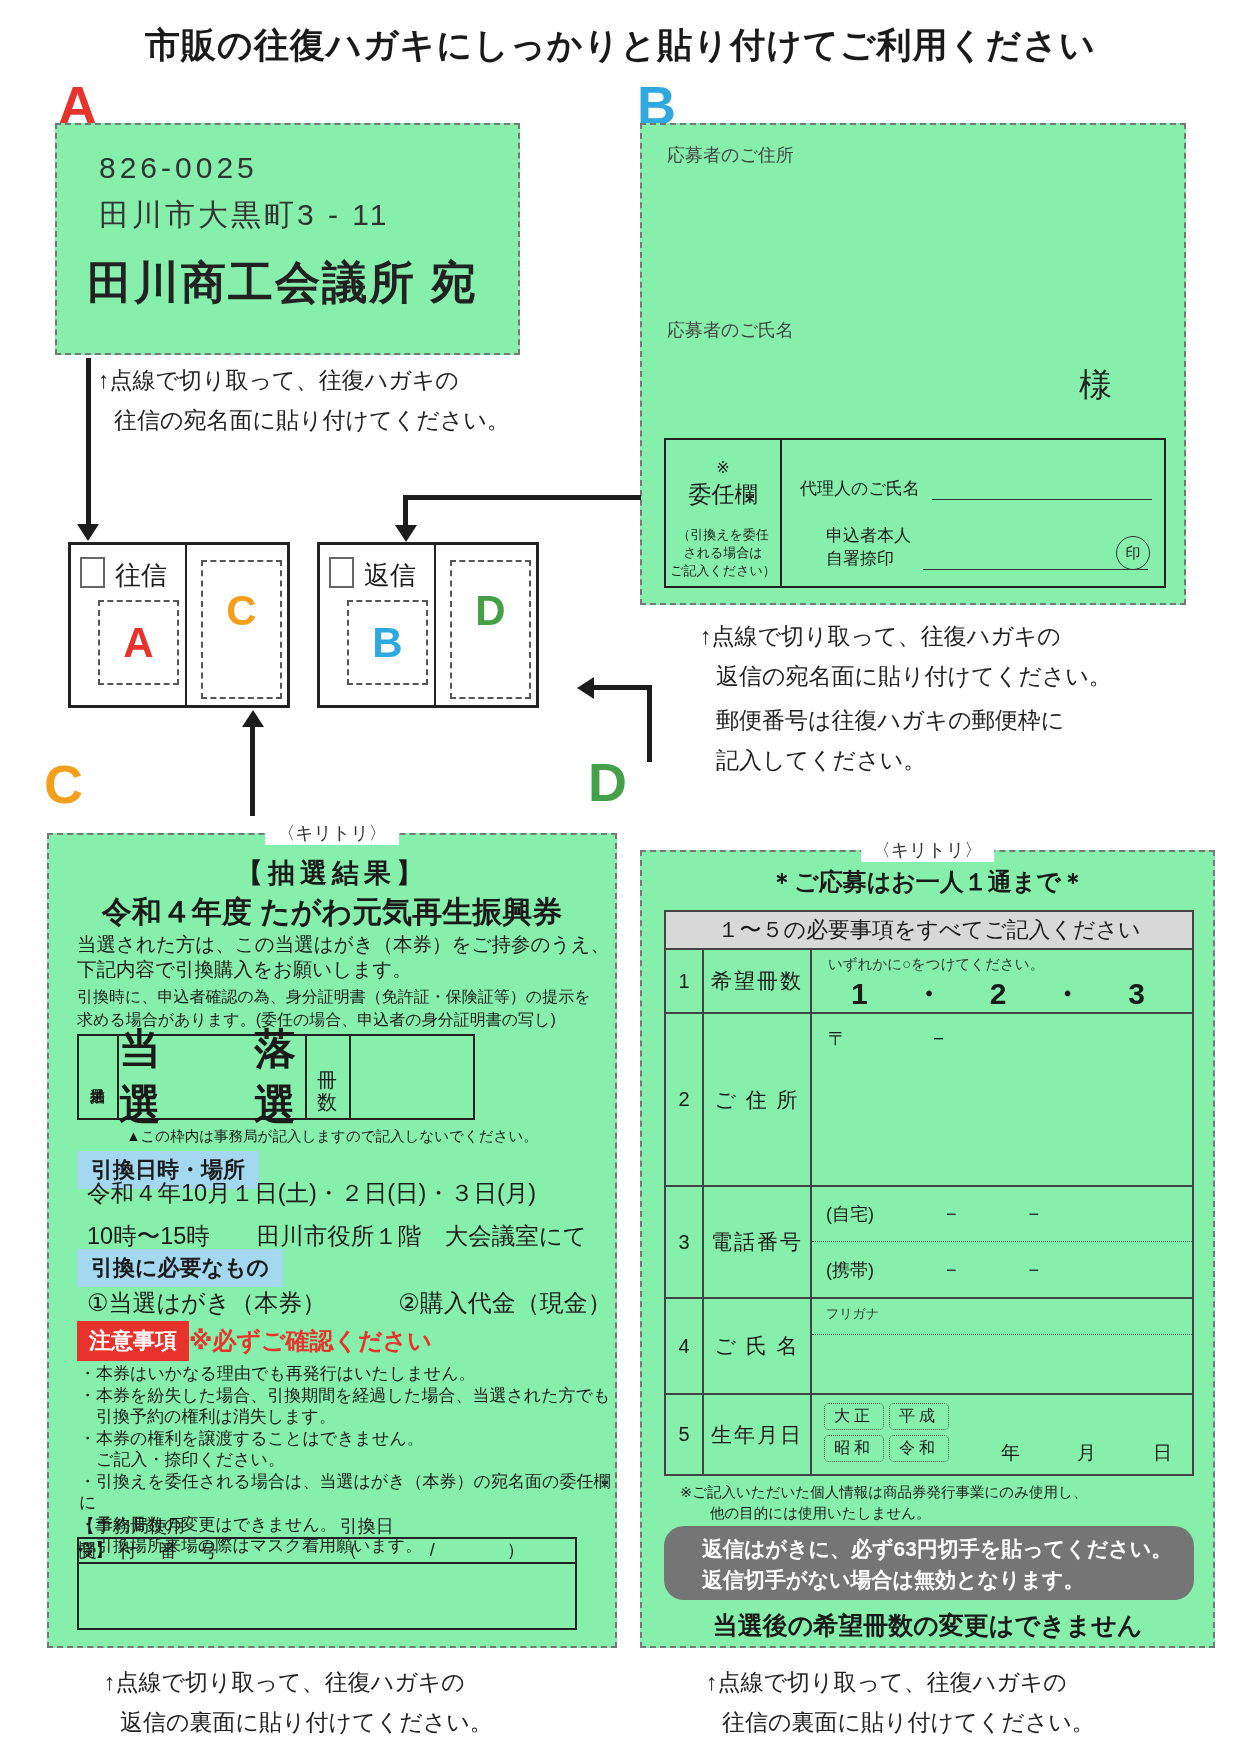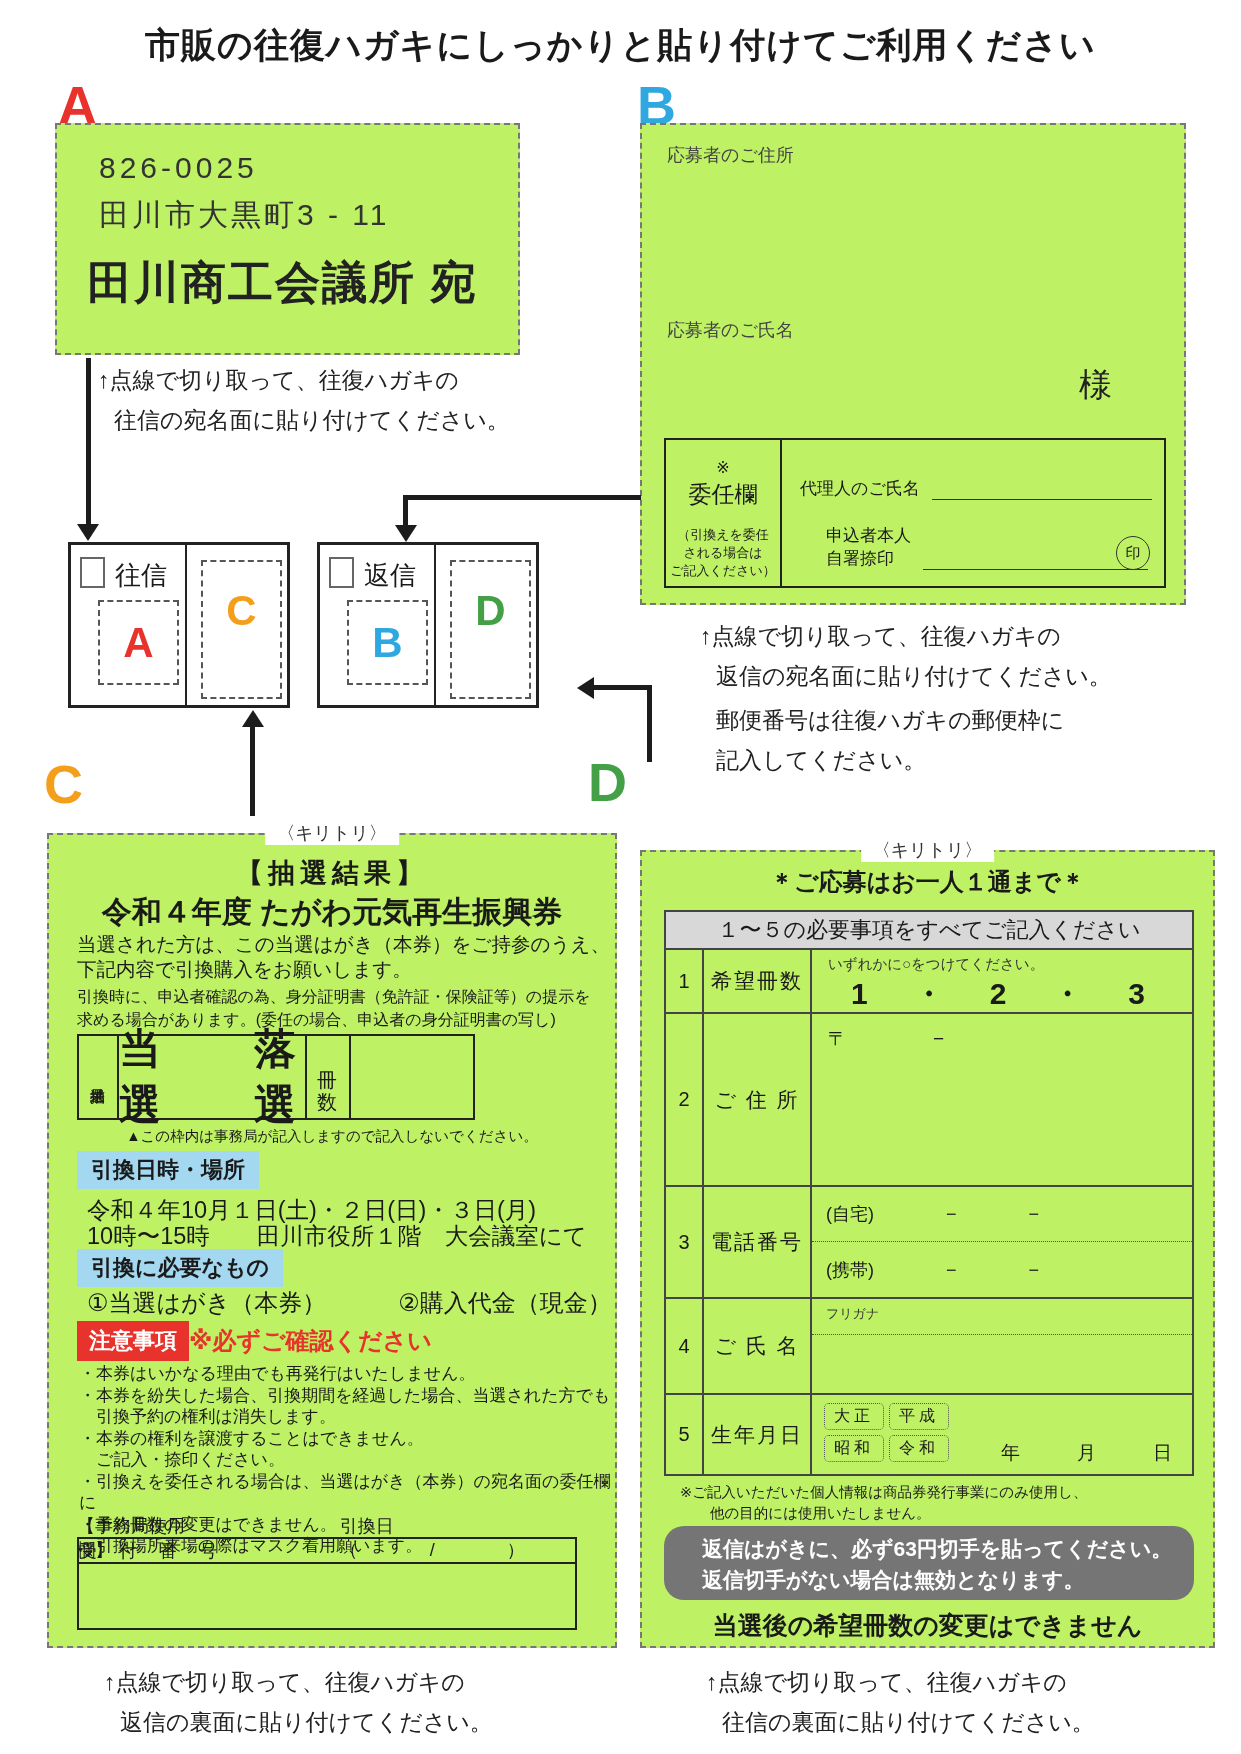--- a/index.html
+++ b/index.html
@@ -8,21 +8,21 @@
 
   .title { position:absolute; top:22px; left:0; width:100%; text-align:center;
            font-size:35px; font-weight:bold; letter-spacing:1px; }
 
   .sec-label { position:absolute; font-size:54px; font-weight:bold; line-height:1; }
   .lab-a { left:58px;  top:78px;  color:#e8332c; }
   .lab-b { left:637px; top:78px;  color:#2fa8e0; }
   .lab-c { left:44px;  top:757px; color:#f49f1c; }
   .lab-d { left:588px; top:755px; color:#43a047; }
 
-  .dash-box { position:absolute; border:2px dashed #777; background:#bef264; }
+  .dash-box { position:absolute; border:2px dashed #777; background:#86efac; }
   .box-a { left:55px;  top:123px; width:465px; height:232px; }
   .box-b { left:640px; top:123px; width:546px; height:482px; }
   .box-c { left:47px;  top:833px; width:570px; height:815px; }
   .box-d { left:640px; top:850px; width:575px; height:798px; }
 
   
   .a-postal    { position:absolute; left:42px; top:26px;  font-size:30px; letter-spacing:4px; color:#333; }
   .a-address   { position:absolute; left:42px; top:70px;  font-size:30px; letter-spacing:3px; color:#333; }
   .a-addressee { position:absolute; left:30px; top:128px; font-size:45px; font-weight:600; letter-spacing:2px; color:#222; }
 
@@ -87,21 +87,21 @@
   .c-t-col1 { width:40px; border-right:2px solid #222; display:flex; align-items:center; justify-content:center;
               font-size:15px; line-height:1; }
   .c-t-col2 { flex:1; border-right:2px solid #222; display:flex; align-items:center; justify-content:center;
               gap:84px; font-size:42px; font-weight:bold; }
   .c-t-col3 { width:44px; border-right:2px solid #222; display:flex; align-items:center; justify-content:center;
               font-size:20px; letter-spacing:22px; }
   .c-t-col4 { width:122px; }
   .c-tnote { position:absolute; top:292px; left:0; width:100%; text-align:center; font-size:14.5px; }
   .hl-blue { position:absolute; left:28px; background:#a3d8f0; padding:4px 14px; font-size:22px; font-weight:bold; }
   .hl1 { top:316px; } .hl2 { top:414px; }
-  .c-date  { position:absolute; top:359px; left:38px; font-size:23.5px; }
+  .c-date  { position:absolute; top:342px; left:38px; font-size:23.5px; }
   .c-place { position:absolute; top:385px; left:38px; font-size:23.5px; }
   .c-items { position:absolute; top:452px; left:38px; font-size:24px; }
   .c-notice-row { position:absolute; top:486px; left:28px; display:flex; align-items:center; }
   .hl-red { background:#e8332c; color:#fff; padding:5px 12px; font-size:22px; font-weight:bold; }
   .c-notice-warn { color:#e8332c; font-size:24px; font-weight:bold; }
   .c-notes { position:absolute; top:528px; left:30px; font-size:17px; line-height:21.5px; }
   .c-office-row { position:absolute; top:679px; left:28px; width:500px; display:flex; font-size:18px; }
   .c-exday { margin-left:120px; }
   .c-receipt { position:absolute; top:702px; left:28px; width:500px; height:93px; border:2.5px solid #222; }
   .c-receipt-head { height:25px; border-bottom:2px solid #222; text-align:left; font-size:18px; letter-spacing:2px; }

